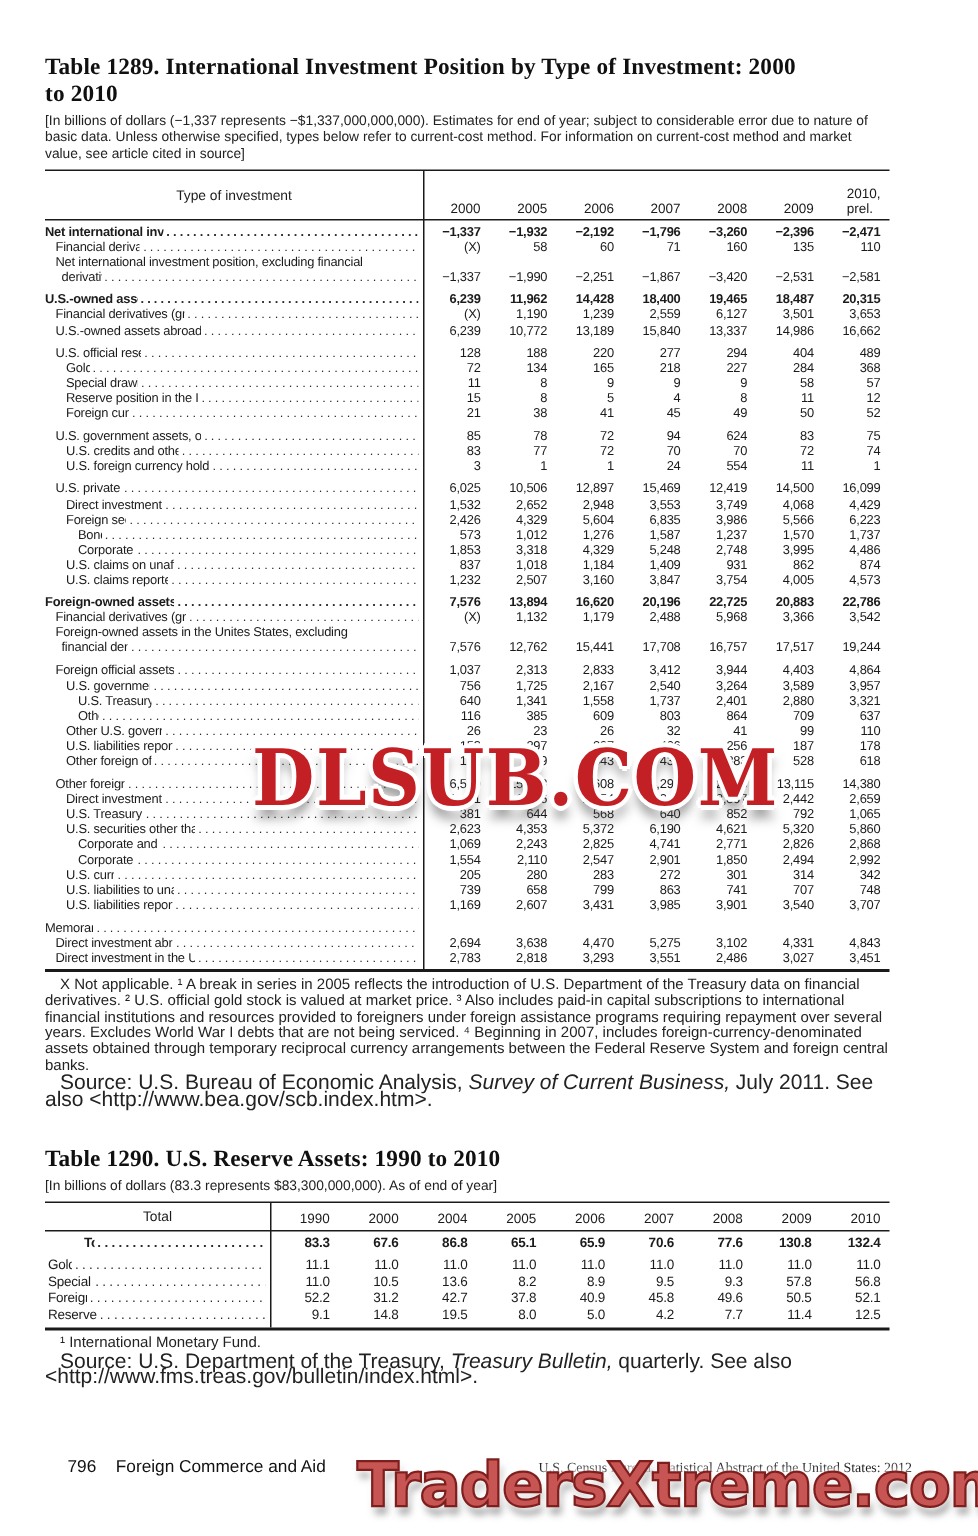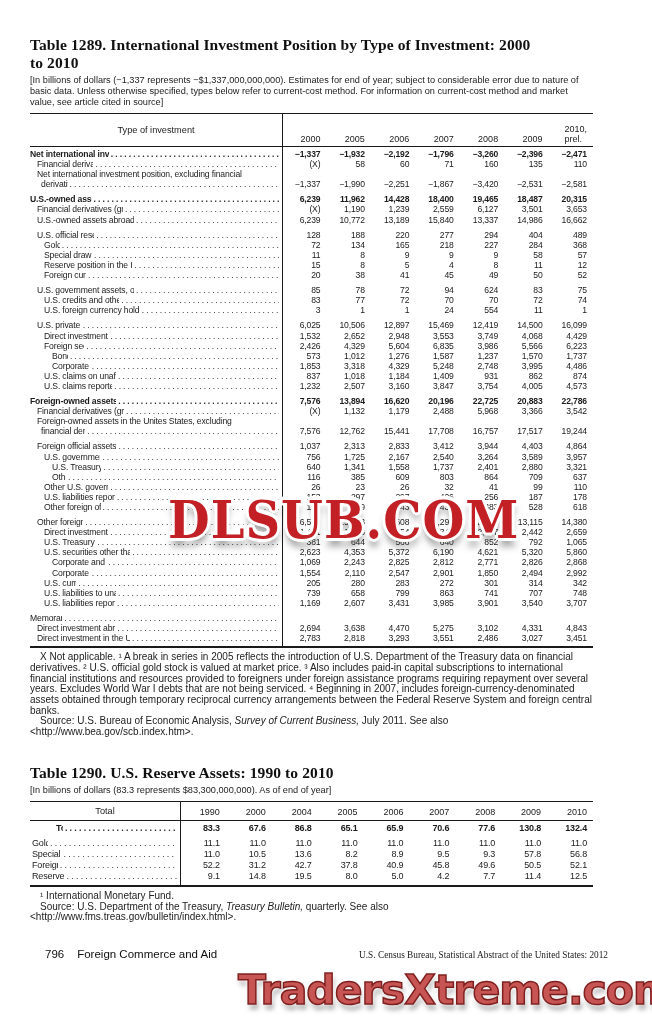--- a/index.html
+++ b/index.html
@@ -40,27 +40,27 @@
   .l2{padding-left:4px;}
   .tval{text-align:right;padding-right:6px;align-self:end;white-space:nowrap;}
   .spacer{height:5px;}
   .t1290 .spacer{height:4px;}
   .vline{position:absolute;top:0;bottom:0;width:1px;background:#1a1a1a;}
   .t1289 .vline{left:252px;}
   .t1290 .vline{left:150px;}
 
   
   .fnote{font-size:10px;line-height:10.7px;margin-top:4px;text-indent:10px;color:#222;}
-  .fsource{font-size:10px;line-height:10.7px;text-indent:10px;color:#222;overflow-wrap:anywhere;}
+  .fsource{font-size:14px;line-height:10.7px;text-indent:10px;color:#222;overflow-wrap:anywhere;}
   .fsource .it{font-style:italic;}
   .sec1290{margin-top:26px;}
 
   
   .footer{position:absolute;left:45px;right:44px;top:948px;display:flex;justify-content:space-between;align-items:baseline;}
-  .f-left{display:flex;gap:13px;font-size:11.5px;color:#101010;}
+  .f-left{display:flex;gap:13px;font-size:11.5px;color:#101010;margin-top:24px;}
   .f-right{font-size:9.3px;font-family:"Liberation Serif",serif;color:#1b1b1b;}
 
   
   .wm-top{
     position:absolute;top:4px;left:446px;z-index:6;white-space:nowrap;
     font-family:"Liberation Sans",sans-serif;font-weight:bold;font-size:46px;letter-spacing:-3px;
     transform:scaleY(1.08);transform-origin:top left;color:#3d3d3d;
   }
   @supports ((-webkit-background-clip:text) or (background-clip:text)){
     .wm-top{
@@ -270,21 +270,21 @@
               <div class="tval">11</div>
               <div class="tval">12</div>
             </div>
             <div class="trow">
               <div class="tlabel ind2">
                 <div class="lline">
                   <span class="ltxt">Foreign currencies</span>
                   <span class="dots"></span>
                 </div>
               </div>
-              <div class="tval">20</div>
+              <div class="tval">21</div>
               <div class="tval">38</div>
               <div class="tval">41</div>
               <div class="tval">45</div>
               <div class="tval">49</div>
               <div class="tval">50</div>
               <div class="tval">52</div>
             </div>
             <div class="spacer"></div>
             <div class="trow">
               <div class="tlabel ind1">
@@ -656,21 +656,21 @@
             <div class="trow">
               <div class="tlabel ind3">
                 <div class="lline">
                   <span class="ltxt">Corporate and other bonds</span>
                   <span class="dots"></span>
                 </div>
               </div>
               <div class="tval">1,069</div>
               <div class="tval">2,243</div>
               <div class="tval">2,825</div>
-              <div class="tval">2,812</div>
+              <div class="tval">4,741</div>
               <div class="tval">2,771</div>
               <div class="tval">2,826</div>
               <div class="tval">2,868</div>
             </div>
             <div class="trow">
               <div class="tlabel ind3">
                 <div class="lline">
                   <span class="ltxt">Corporate stocks</span>
                   <span class="dots"></span>
                 </div>

